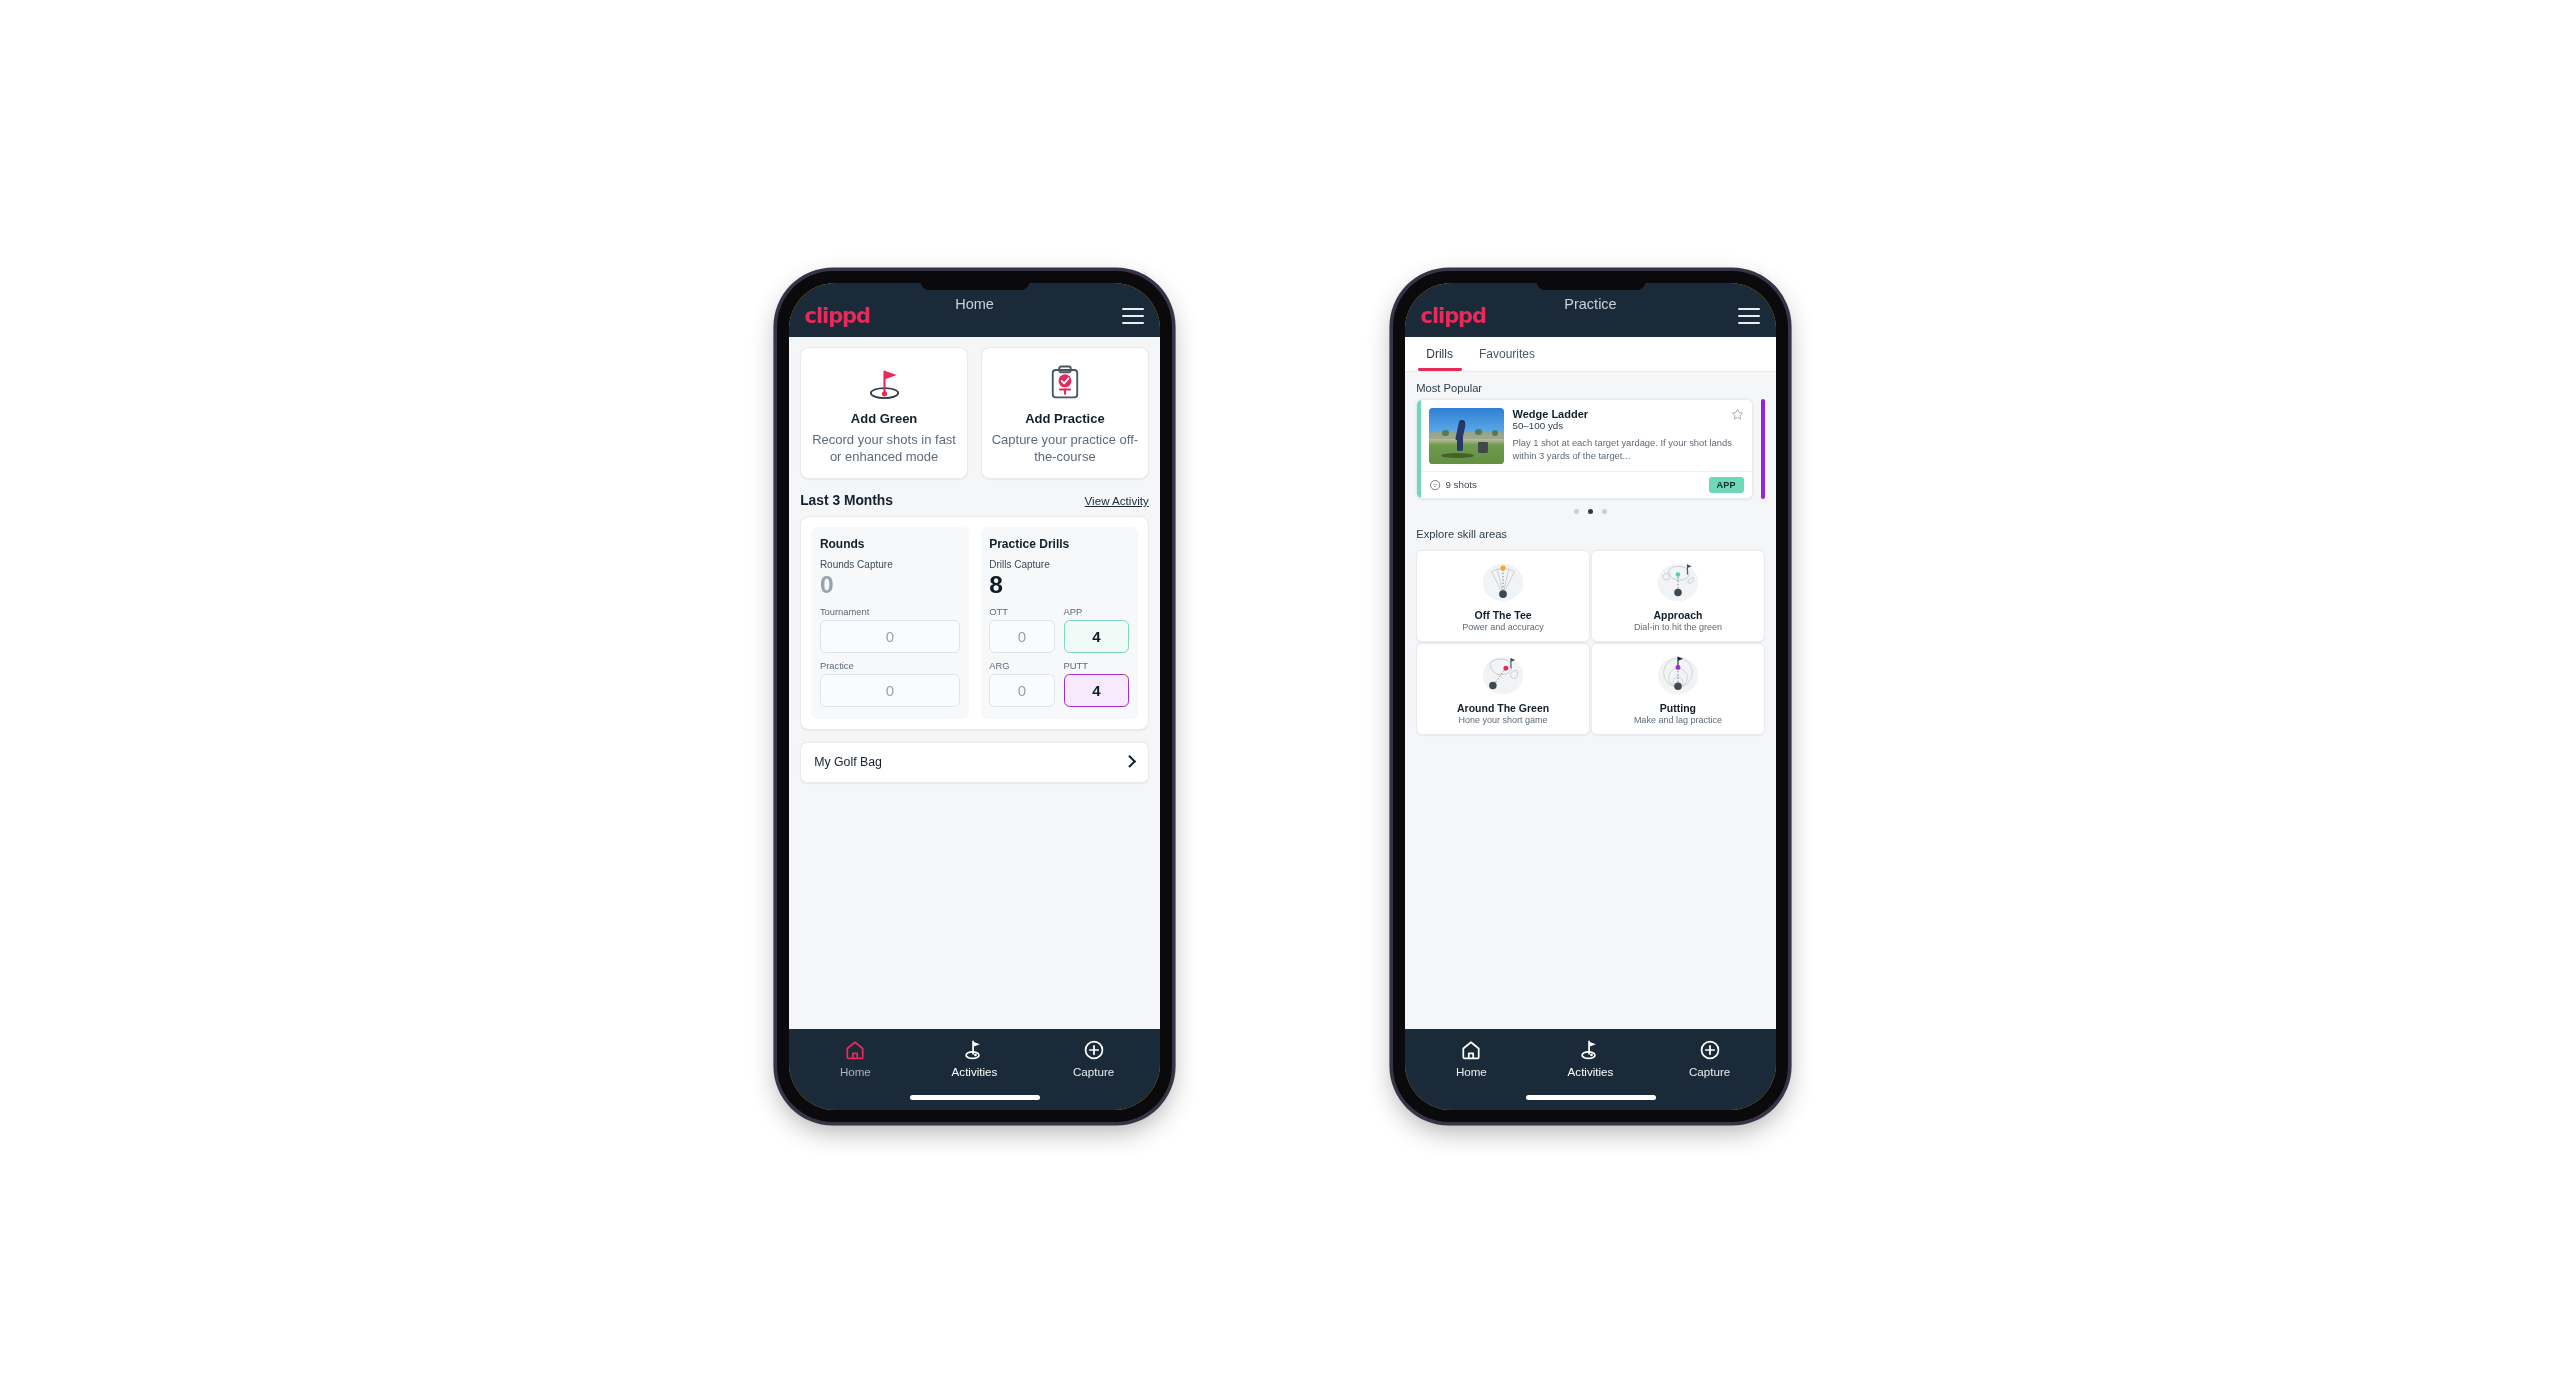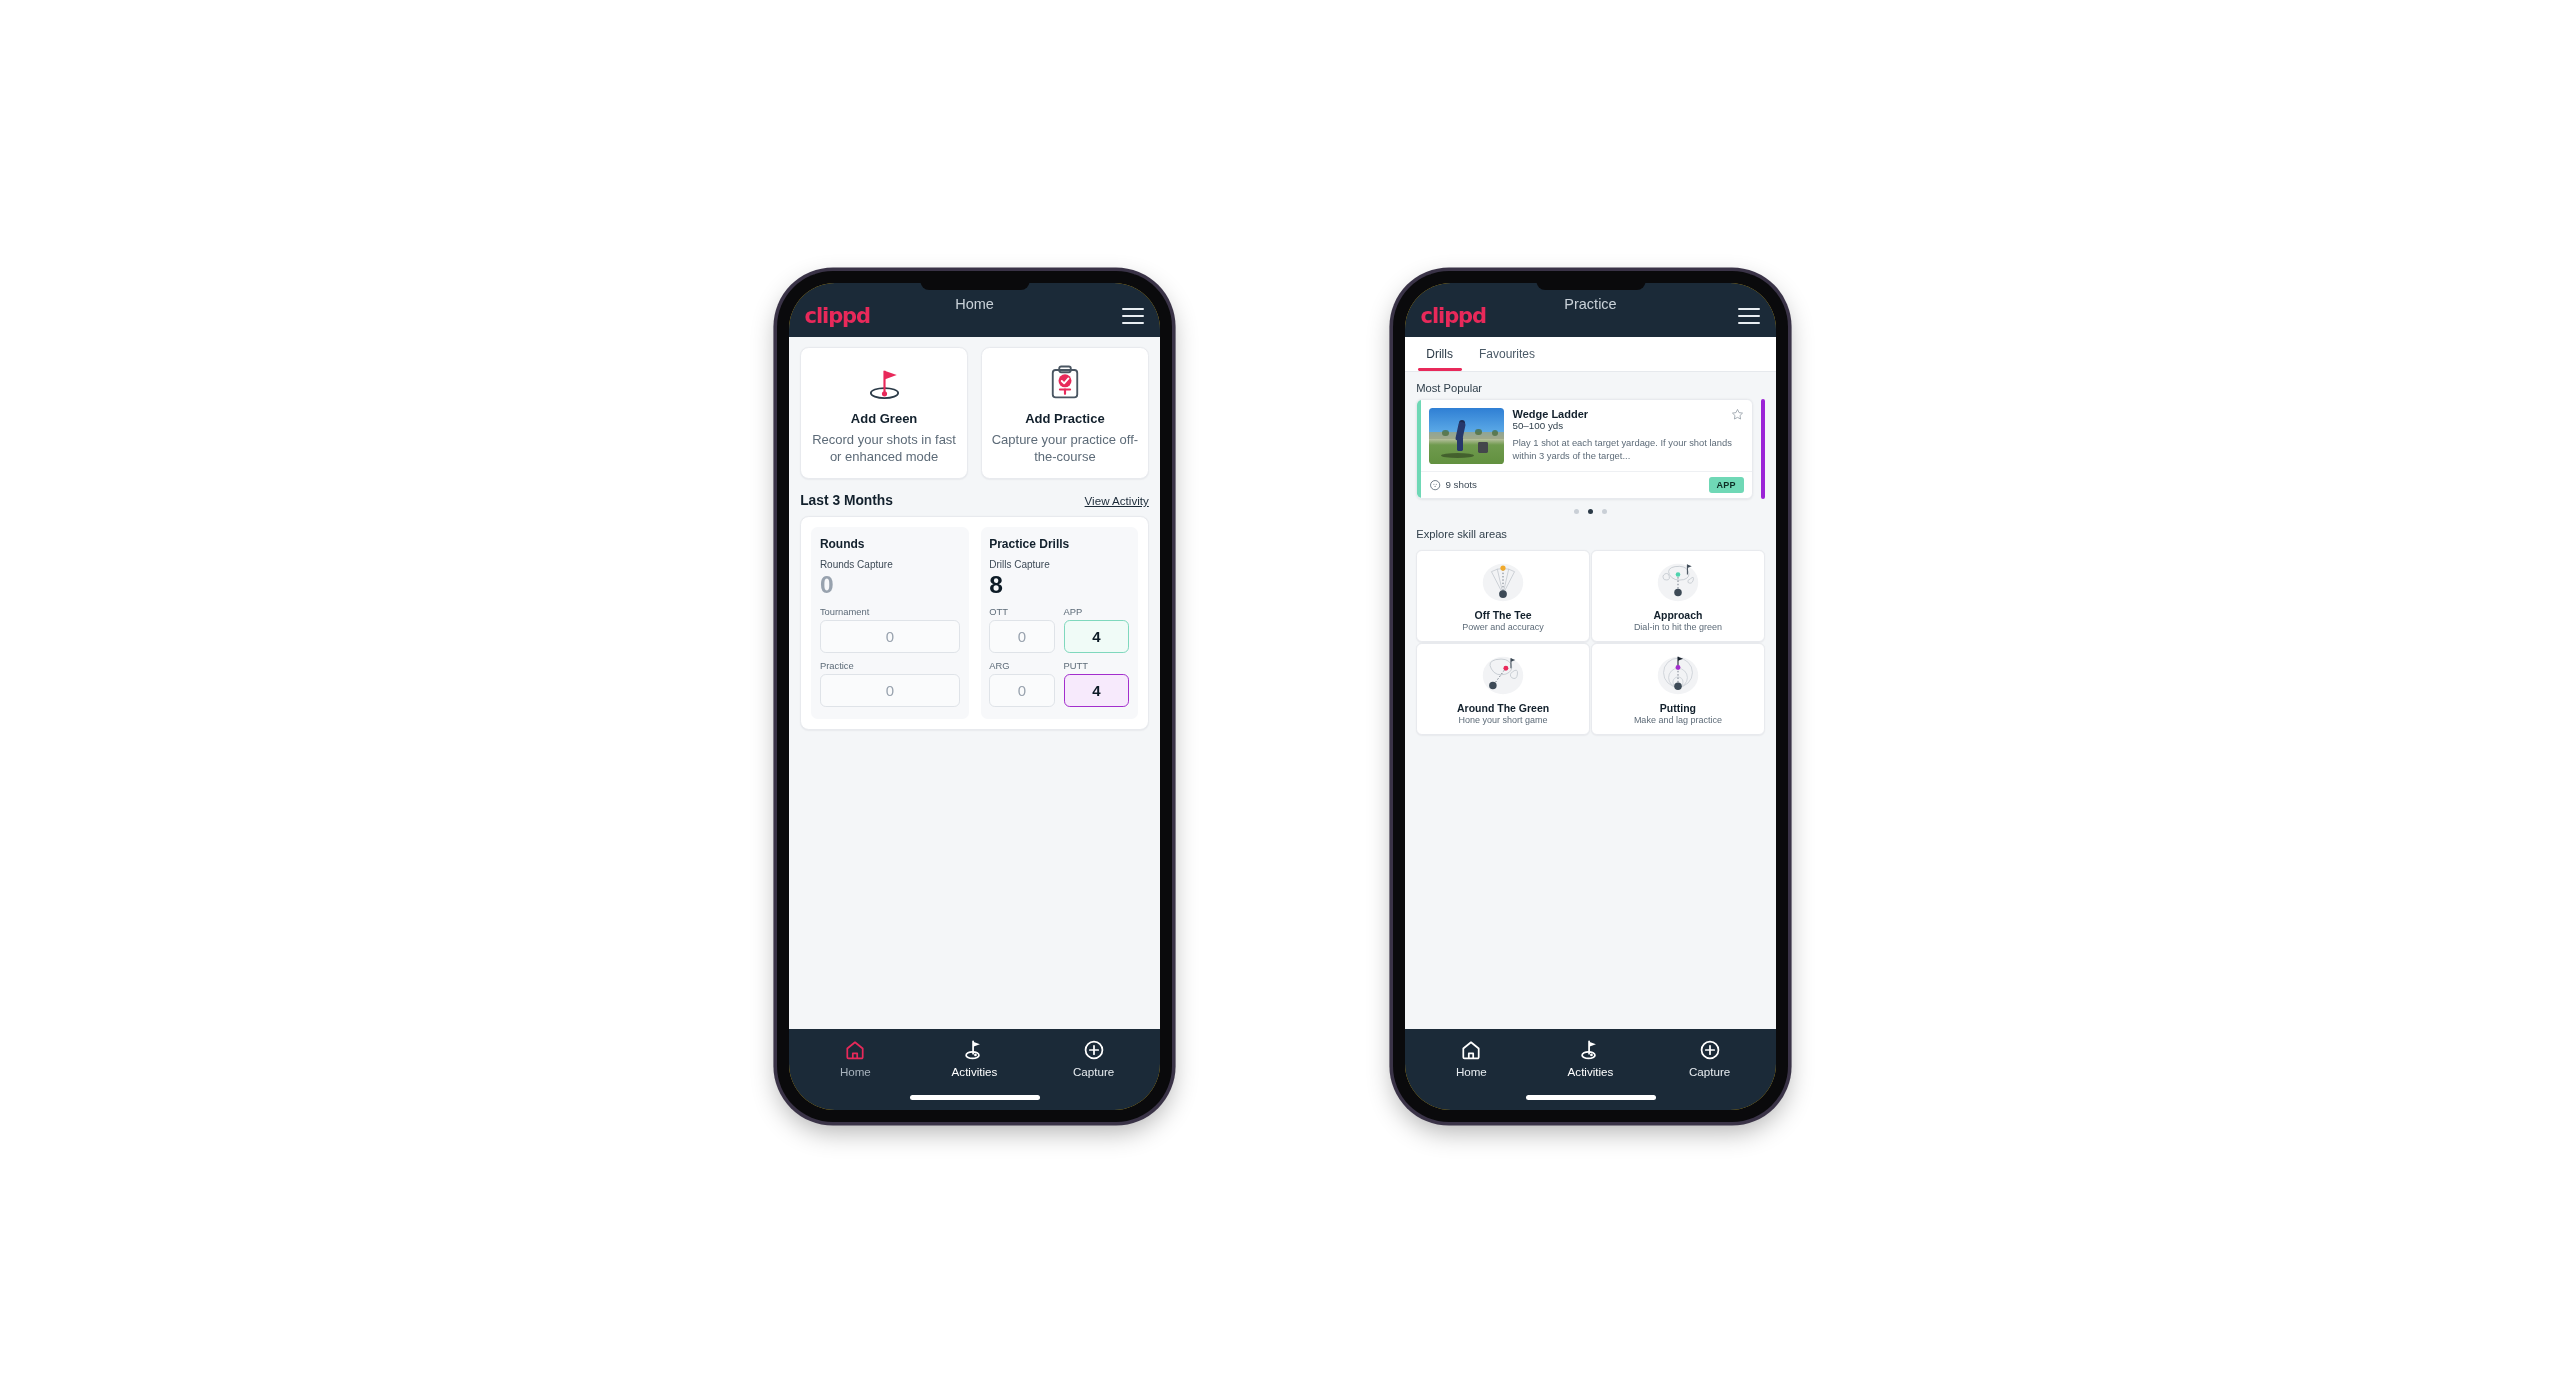--- a/index.html
+++ b/index.html
@@ -319,20 +319,24 @@
                 <div class="field-box">0</div>
               </div>
               <div>
                 <div class="field-label">PUTT</div>
                 <div class="field-box putt">4</div>
               </div>
             </div>
           </div>
         </div>
 
+        <div class="golfbag">
+          <div class="gb-label">My Golf Bag</div>
+          <div class="chev"></div>
+        </div>
       </div>
 
       <div class="bottomnav">
         <div class="navitem muted">
           <svg class="navicon" viewBox="0 0 24 24">
             <path d="M3.6 10.4 L12 3.6 L20.4 10.4 V20 a1.2 1.2 0 0 1-1.2 1.2 H4.8 A1.2 1.2 0 0 1 3.6 20 Z" fill="none" stroke="#e8295a" stroke-width="1.9" stroke-linejoin="round"></path>
             <path d="M9.6 21.2 v-5.4 h4.8 v5.4" fill="none" stroke="#e8295a" stroke-width="1.9" stroke-linejoin="round"></path>
           </svg>
           <div class="navlabel">Home</div>
         </div>

